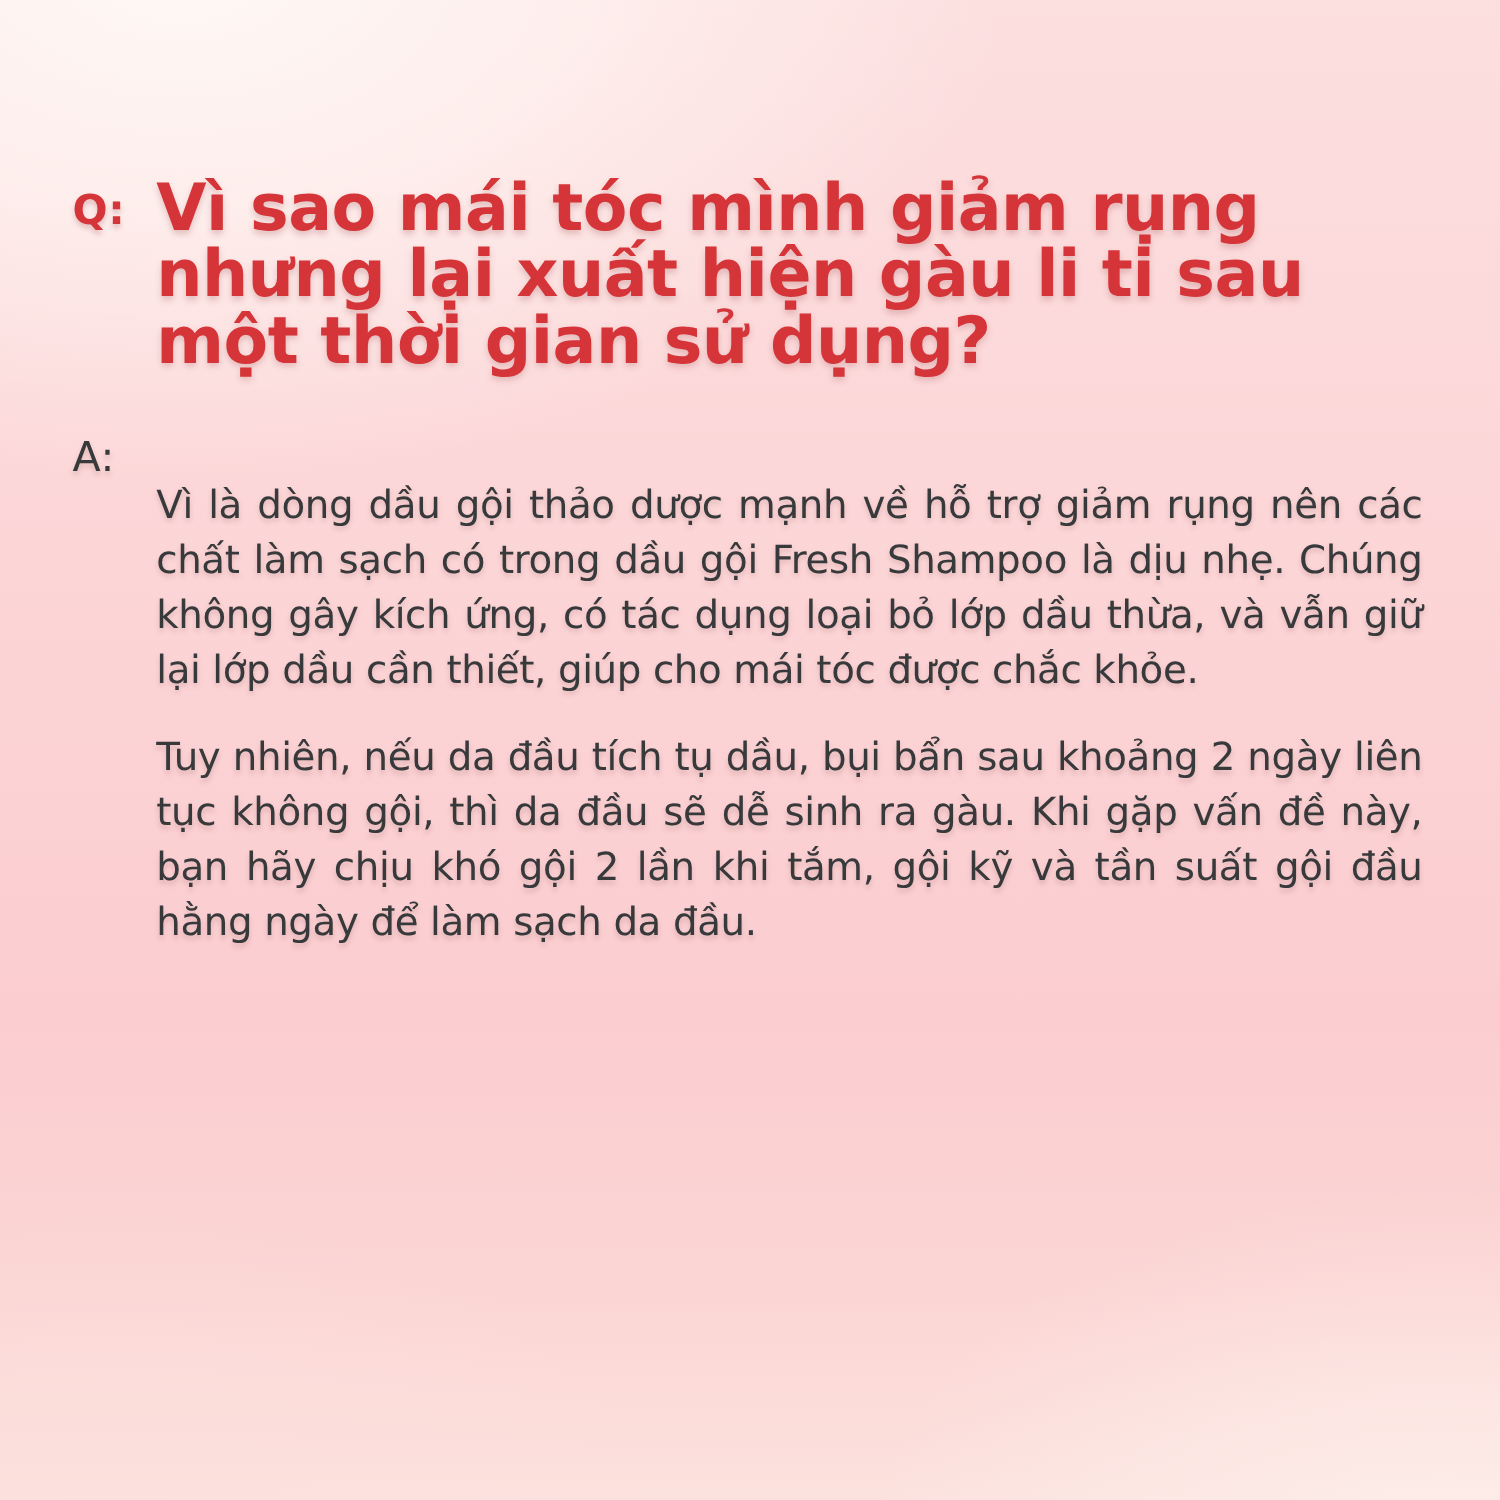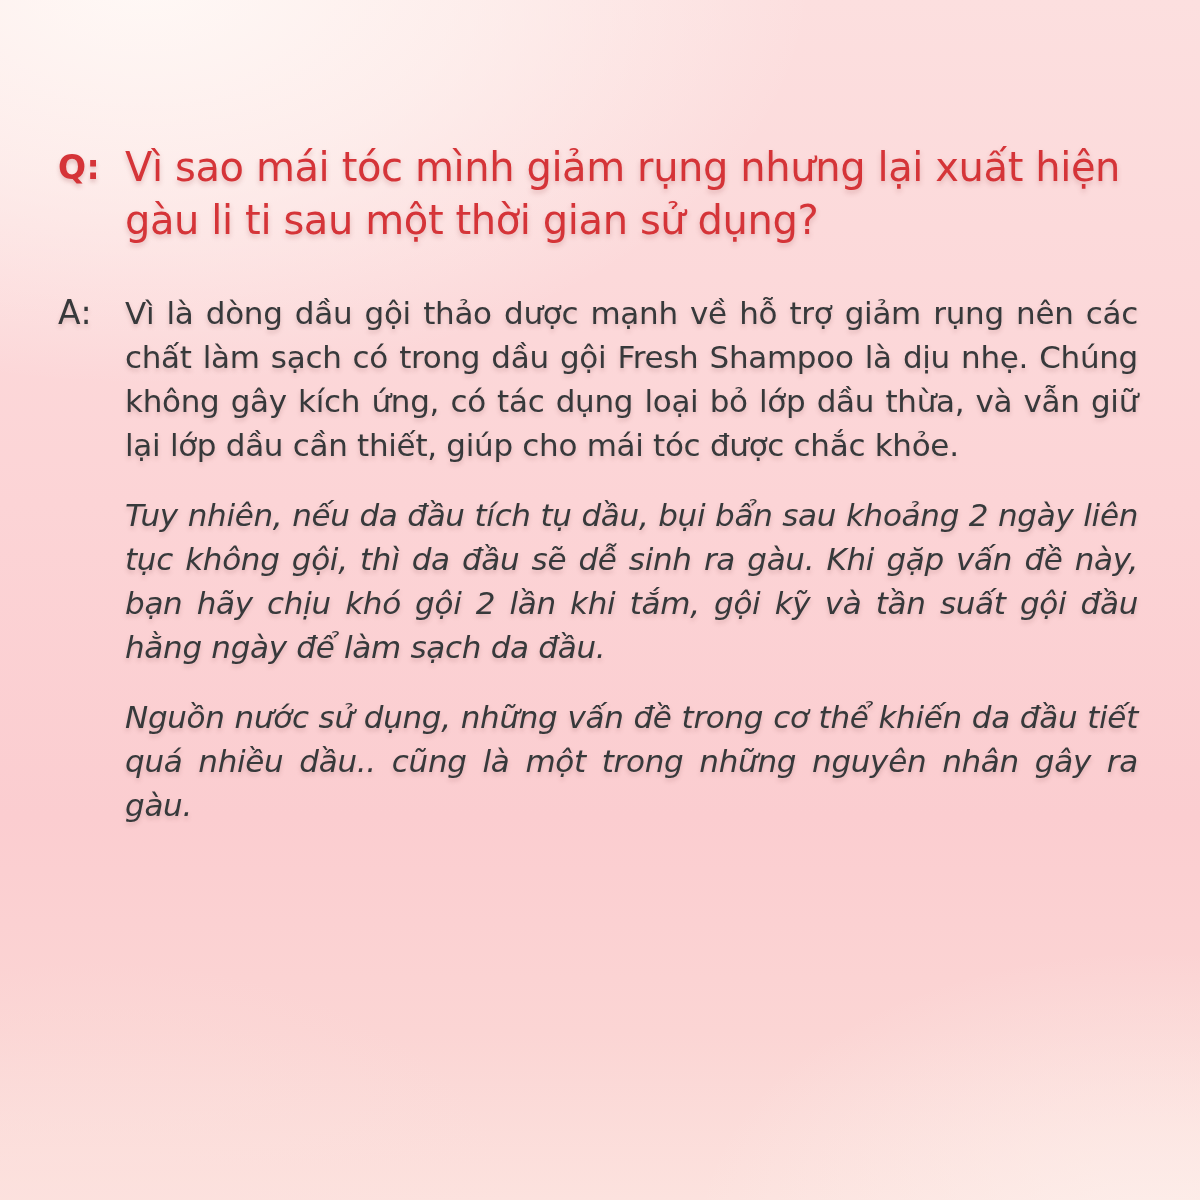--- a/index.html
+++ b/index.html
@@ -39,22 +39,22 @@
     font-size: 33px;
     font-weight: 700;
     color: var(--red, #d53438);
     line-height: 53px;
     letter-spacing: 0.5px;
     text-shadow: 0 3px 4px rgba(164,86,88,0.30);
   }
 
   .question-text {
     flex: 1;
-    font-size: 40px;
-    font-weight: 400;
+    font-size: 52px;
+    font-weight: 700;
     color: var(--red, #d53438);
     line-height: 53px;
     letter-spacing: -0.4px;
     text-shadow: 0 3px 5px rgba(164,86,88,0.30);
   }
 
   .answer-block {
     margin-top: 44px;
   }
 
@@ -62,49 +62,48 @@
     font-size: 33px;
     font-weight: 400;
     color: var(--ink, #37393b);
     line-height: 44px;
     letter-spacing: 0.5px;
     text-shadow: 0 3px 4px rgba(150,96,98,0.28);
   }
 
   .answer-text {
     flex: 1;
+    margin-top: 38px;
   }
 
   .answer-text p {
     font-size: 31px;
     font-weight: 400;
     color: var(--ink, #37393b);
     line-height: 44px;
     letter-spacing: -0.3px;
     text-align: justify;
     text-shadow: 0 3px 4px rgba(150,96,98,0.28);
   }
 
   .answer-text p + p {
     margin-top: 26px;
-    font-style: italic;
   }
 </style>
 </head>
 <body>
 
 <div class="page">
 
   <div class="qa-block">
     <div class="marker question-marker">Q:</div>
     <h1 class="question-text">Vì sao mái tóc mình giảm rụng nhưng lại xuất hiện gàu li ti sau một thời gian sử dụng?</h1>
   </div>
 
   <div class="qa-block answer-block">
     <div class="marker answer-marker">A:</div>
     <div class="answer-text">
       <p>Vì là dòng dầu gội thảo dược mạnh về hỗ trợ giảm rụng nên các chất làm sạch có trong dầu gội Fresh Shampoo là dịu nhẹ. Chúng không gây kích ứng, có tác dụng loại bỏ lớp dầu thừa, và vẫn giữ lại lớp dầu cần thiết, giúp cho mái tóc được chắc khỏe.</p>
       <p>Tuy nhiên, nếu da đầu tích tụ dầu, bụi bẩn sau khoảng 2 ngày liên tục không gội, thì da đầu sẽ dễ sinh ra gàu. Khi gặp vấn đề này, bạn hãy chịu khó gội 2 lần khi tắm, gội kỹ và tần suất gội đầu hằng ngày để làm sạch da đầu.</p>
-      <p>Nguồn nước sử dụng, những vấn đề trong cơ thể khiến da đầu tiết quá nhiều dầu.. cũng là một trong những nguyên nhân gây ra gàu.</p>
     </div>
   </div>
 
 </div>
 
 </body></html>

